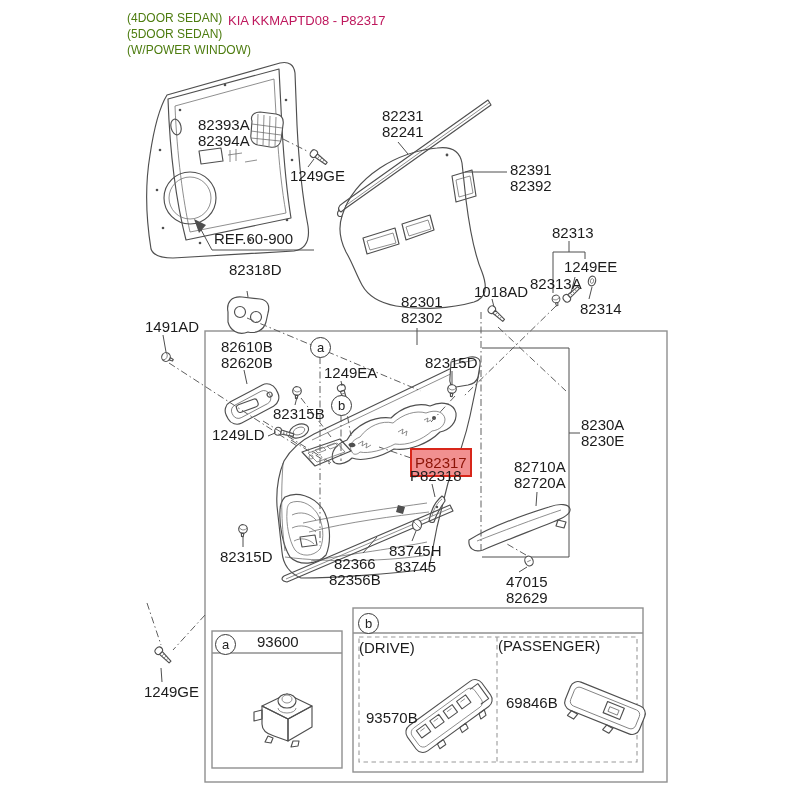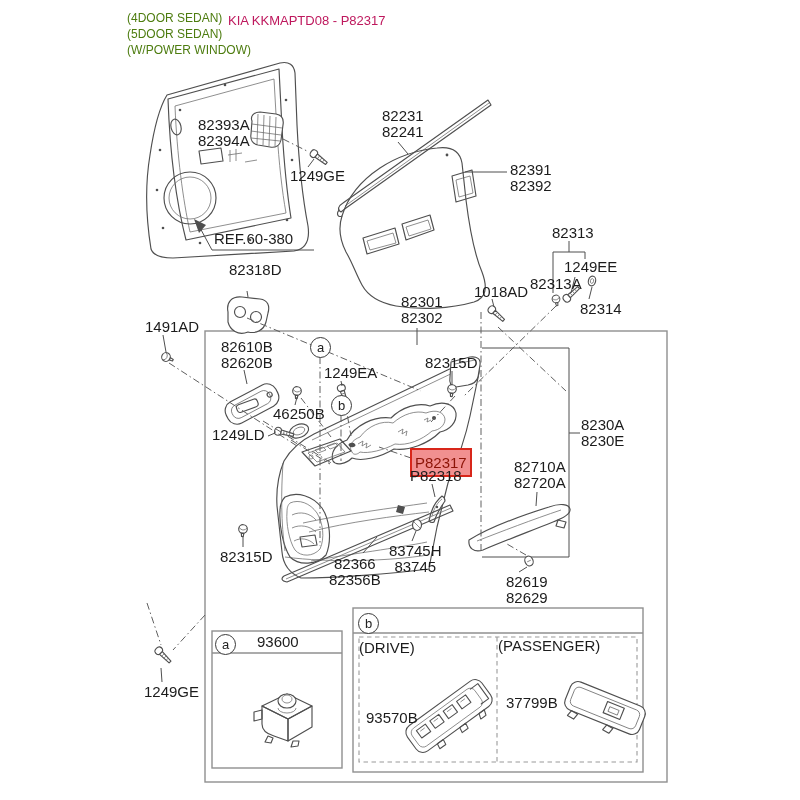--- a/index.html
+++ b/index.html
@@ -268,59 +268,59 @@
 </svg>
 
 <span class="ttl" style="left:127px;top:12px">(4DOOR SEDAN)</span>
 <span class="ttl" style="left:127px;top:28px">(5DOOR SEDAN)</span>
 <span class="ttl" style="left:127px;top:44px">(W/POWER WINDOW)</span>
 <span class="wm" style="left:228px;top:13px">KIA KKMAPTD08 - P82317</span>
 
 <span class="lbl" style="left:198px;top:117px">82393A
 82394A</span>
 <span class="lbl" style="left:290px;top:168px">1249GE</span>
-<span class="lbl" style="left:214px;top:231px">REF.60-380</span>
+<span class="lbl" style="left:214px;top:231px">REF.60-900</span>
 <span class="lbl" style="left:382px;top:108px">82231
 82241</span>
 <span class="lbl" style="left:510px;top:162px">82391
 82392</span>
 <span class="lbl" style="left:552px;top:225px">82313</span>
 <span class="lbl" style="left:564px;top:259px">1249EE</span>
 <span class="lbl" style="left:530px;top:276px">82313A</span>
 <span class="lbl" style="left:580px;top:301px">82314</span>
 <span class="lbl" style="left:474px;top:284px">1018AD</span>
 <span class="lbl" style="left:401px;top:294px">82301
 82302</span>
 <span class="lbl" style="left:229px;top:262px">82318D</span>
 <span class="lbl" style="left:145px;top:319px">1491AD</span>
 <span class="lbl" style="left:221px;top:339px">82610B
 82620B</span>
 <span class="lbl" style="left:324px;top:365px">1249EA</span>
 <span class="lbl" style="left:425px;top:355px">82315D</span>
-<span class="lbl" style="left:273px;top:406px">46250B</span>
+<span class="lbl" style="left:273px;top:406px">82315B</span>
 <span class="lbl" style="left:212px;top:427px">1249LD</span>
 <span class="lbl" style="left:581px;top:417px">8230A
 8230E</span>
 <div class="hl" style="left:410px;top:448px">P82317</div>
 <span class="lbl" style="left:410px;top:468px">P82318</span>
 <span class="lbl" style="left:514px;top:459px">82710A
 82720A</span>
 <span class="lbl" style="left:220px;top:549px">82315D</span>
 <span class="lbl c" style="left:329px;top:556px">82366
 82356B</span>
 <span class="lbl c" style="left:389px;top:543px">83745H
 83745</span>
-<span class="lbl" style="left:506px;top:574px">82619
+<span class="lbl" style="left:506px;top:574px">47015
 82629</span>
 <span class="lbl" style="left:144px;top:684px">1249GE</span>
 
 <div class="circ" style="left:310px;top:337px">a</div>
 <div class="circ" style="left:331px;top:395px">b</div>
 <div class="circ" style="left:215px;top:634px">a</div>
 <div class="circ" style="left:358px;top:613px">b</div>
 
 <span class="lbl" style="left:257px;top:634px">93600</span>
 <span class="lbl" style="left:359px;top:640px">(DRIVE)</span>
 <span class="lbl" style="left:498px;top:638px">(PASSENGER)</span>
 <span class="lbl" style="left:366px;top:710px">93570B</span>
-<span class="lbl" style="left:506px;top:695px">37799B</span>
+<span class="lbl" style="left:506px;top:695px">69846B</span>
 
 </div>
 
 </body></html>

